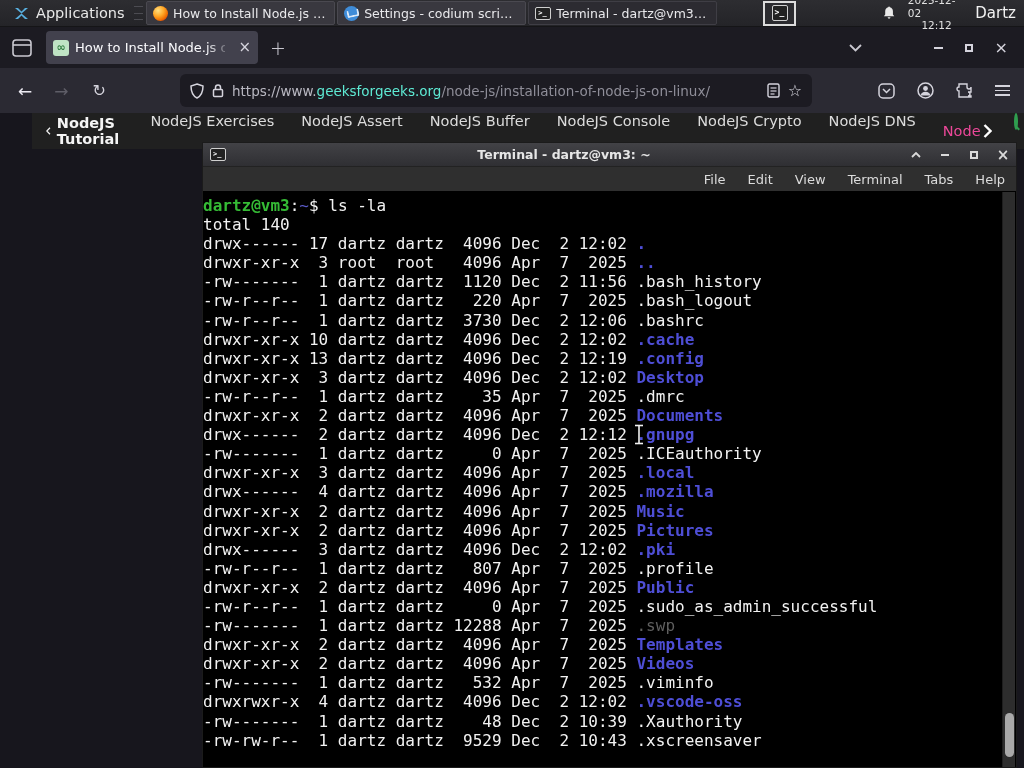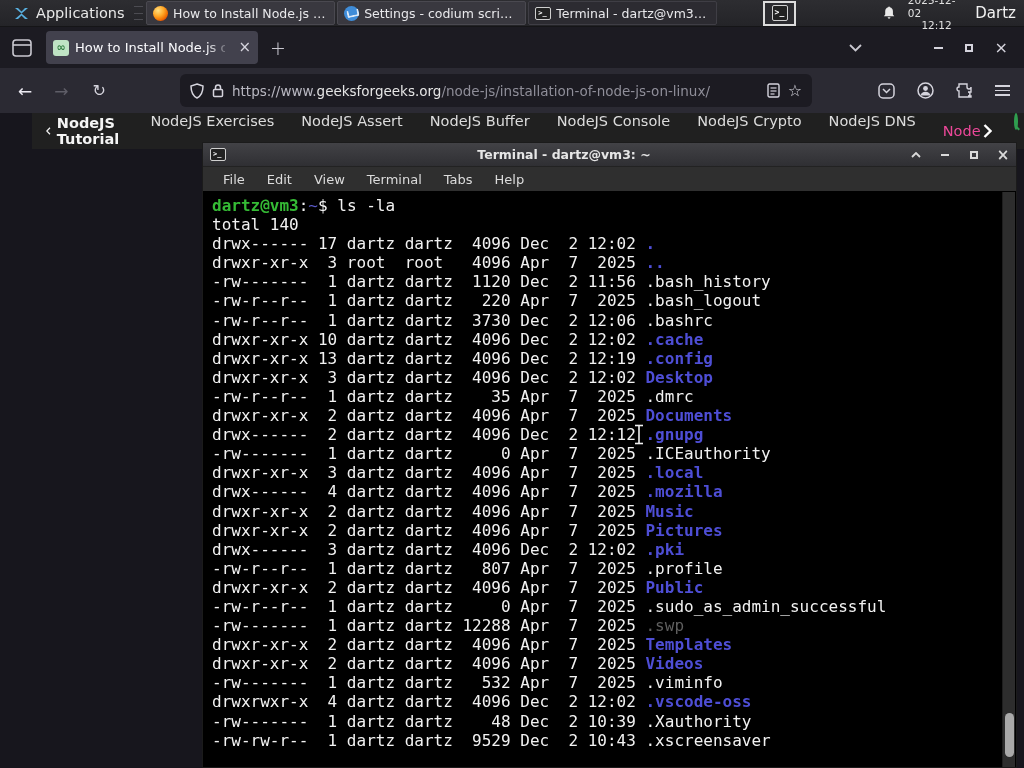--- a/index.html
+++ b/index.html
@@ -57,21 +57,21 @@
   .wc-close { font-size:16px; line-height:1; }
 
   #navbar { position:absolute; top:68px; left:0; width:1024px; height:45px; background:#2b2a33;
             display:flex; align-items:center; }
   .nav-arrow { font-size:17px; color:#eceaf2; margin-left:18px; }
   .nav-arrow.fwd { color:#5f5e68; margin-left:22px; }
   .nav-reload { color:#d5d4dd; font-size:16px; margin-left:24px; }
   .urlbar { position:absolute; left:180px; top:6px; width:632px; height:33px; background:#1c1b22;
             border-radius:6px; display:flex; align-items:center; padding:0 10px; gap:8px; }
   .url-text { font-size:13.5px; white-space:nowrap; overflow:hidden; flex:1; }
-  .u-scheme { color:#b9b8c2; } .u-host { color:#e5e5e5; } .u-path { color:#8f8e99; }
+  .u-scheme { color:#b9b8c2; } .u-host { color:#5eead4; } .u-path { color:#8f8e99; }
   .star { color:#d5d4dd; font-size:16px; }
   .navbar-right { position:absolute; right:0; top:0; height:45px; display:flex; align-items:center; gap:22px; padding-right:14px; }
   .hamb { width:15px; height:11px; display:flex; flex-direction:column; justify-content:space-between; }
   .hamb i { height:1.8px; background:#d5d4dd; display:block; }
 
   
   #sitenav { position:absolute; top:113px; left:0; width:1024px; height:36px; background:#202020;
              display:flex; color:#dcdcdc; font-size:14.5px;margin-left:32px; }
   #sitenav .home { display:flex; align-items:center; gap:6px; color:#f5f5f5; font-weight:600; margin:0 0 0 14px; }
   #sitenav .item { margin-left:27px; white-space:nowrap; }
@@ -85,24 +85,24 @@
   #pagebg { position:absolute; top:149px; left:0; width:1024px; height:619px; background:#17161d; }
 
   
   #termwin { position:absolute; left:202px; top:142px; width:815px; height:626px; z-index:40;
              border:1px solid #1b1b1b; background:#000; overflow:hidden; }
   #termbar { height:24px; background:linear-gradient(#424246,#2f2f33); display:flex; align-items:center;
              padding:0 7px; border-bottom:1px solid #222; }
   #termbar .title { flex:1; text-align:center; color:#e6e6e6; font-size:12.5px; font-weight:bold; white-space:nowrap; overflow:hidden;}
   .tb-btns { display:flex; align-items:center; gap:17px; margin-left:8px; }
   .tb-btns .b { display:flex; align-items:center; justify-content:center; width:12px; height:12px; color:#dadada; }
-  #termmenu { height:24px; background:#2f2f2f; display:flex; align-items:center; padding-left:9px; }
+  #termmenu { height:24px; background:#2f2f2f; display:flex; align-items:center; padding-left:9px;justify-content:flex-end; }
   #termmenu span { color:#dcdcdc; font-size:13px; padding:0 11px; }
   #termbody { position:absolute; top:49px; left:0; right:0; bottom:0; background:#000;
-              padding:4px 0 0 9px; overflow:hidden; }
+              padding:4px 0 0 0; overflow:hidden; }
   .term-line { font-family:"DejaVu Sans Mono", monospace; font-size:16px; line-height:19.1px;
                white-space:pre; color:#f2f2f2; }
   .c-fg { color:#f2f2f2; }
   .c-green { color:#35bb35; font-weight:bold; }
   .c-tilde { color:#5a5ac8; }
   .c-dir { color:#4e4ed6; font-weight:bold; }
   .c-dim { color:#5f5f5f; }
   #termscroll { position:absolute; top:49px; right:1px; bottom:0; width:13px; background:#2d2d2d;
                 border-left:1px solid #1e1e1e; }
   #termthumb { position:absolute; left:2px; bottom:10px; width:9px; height:44px; background:#a9a9a9; border-radius:5px; }

